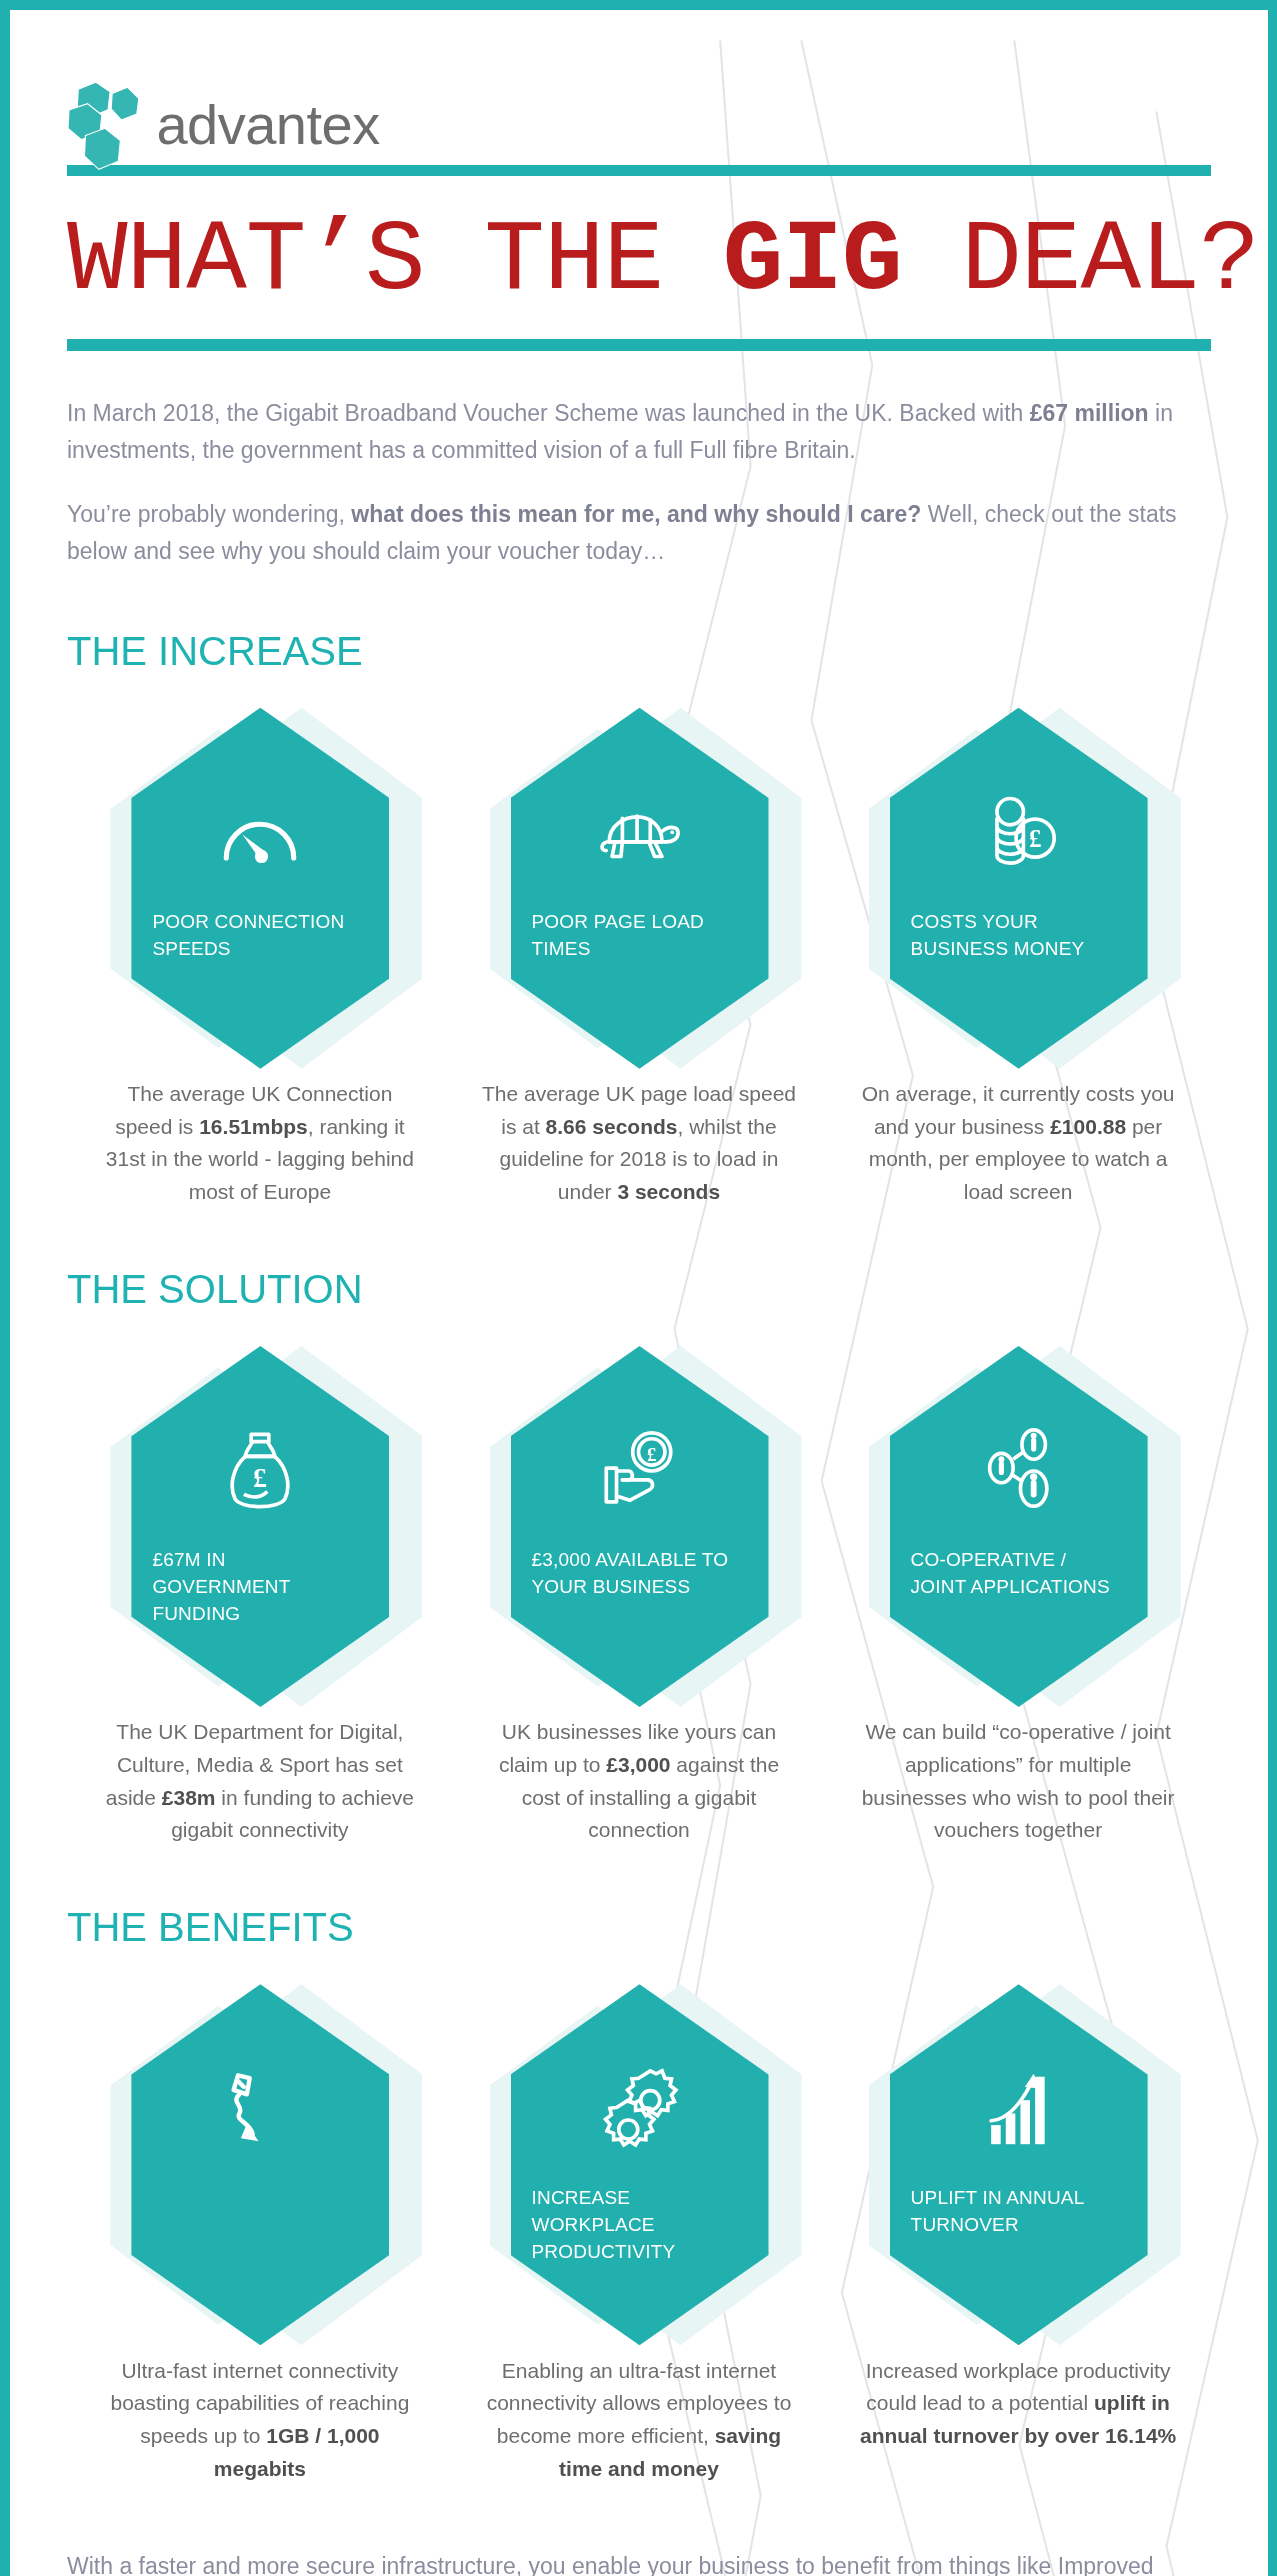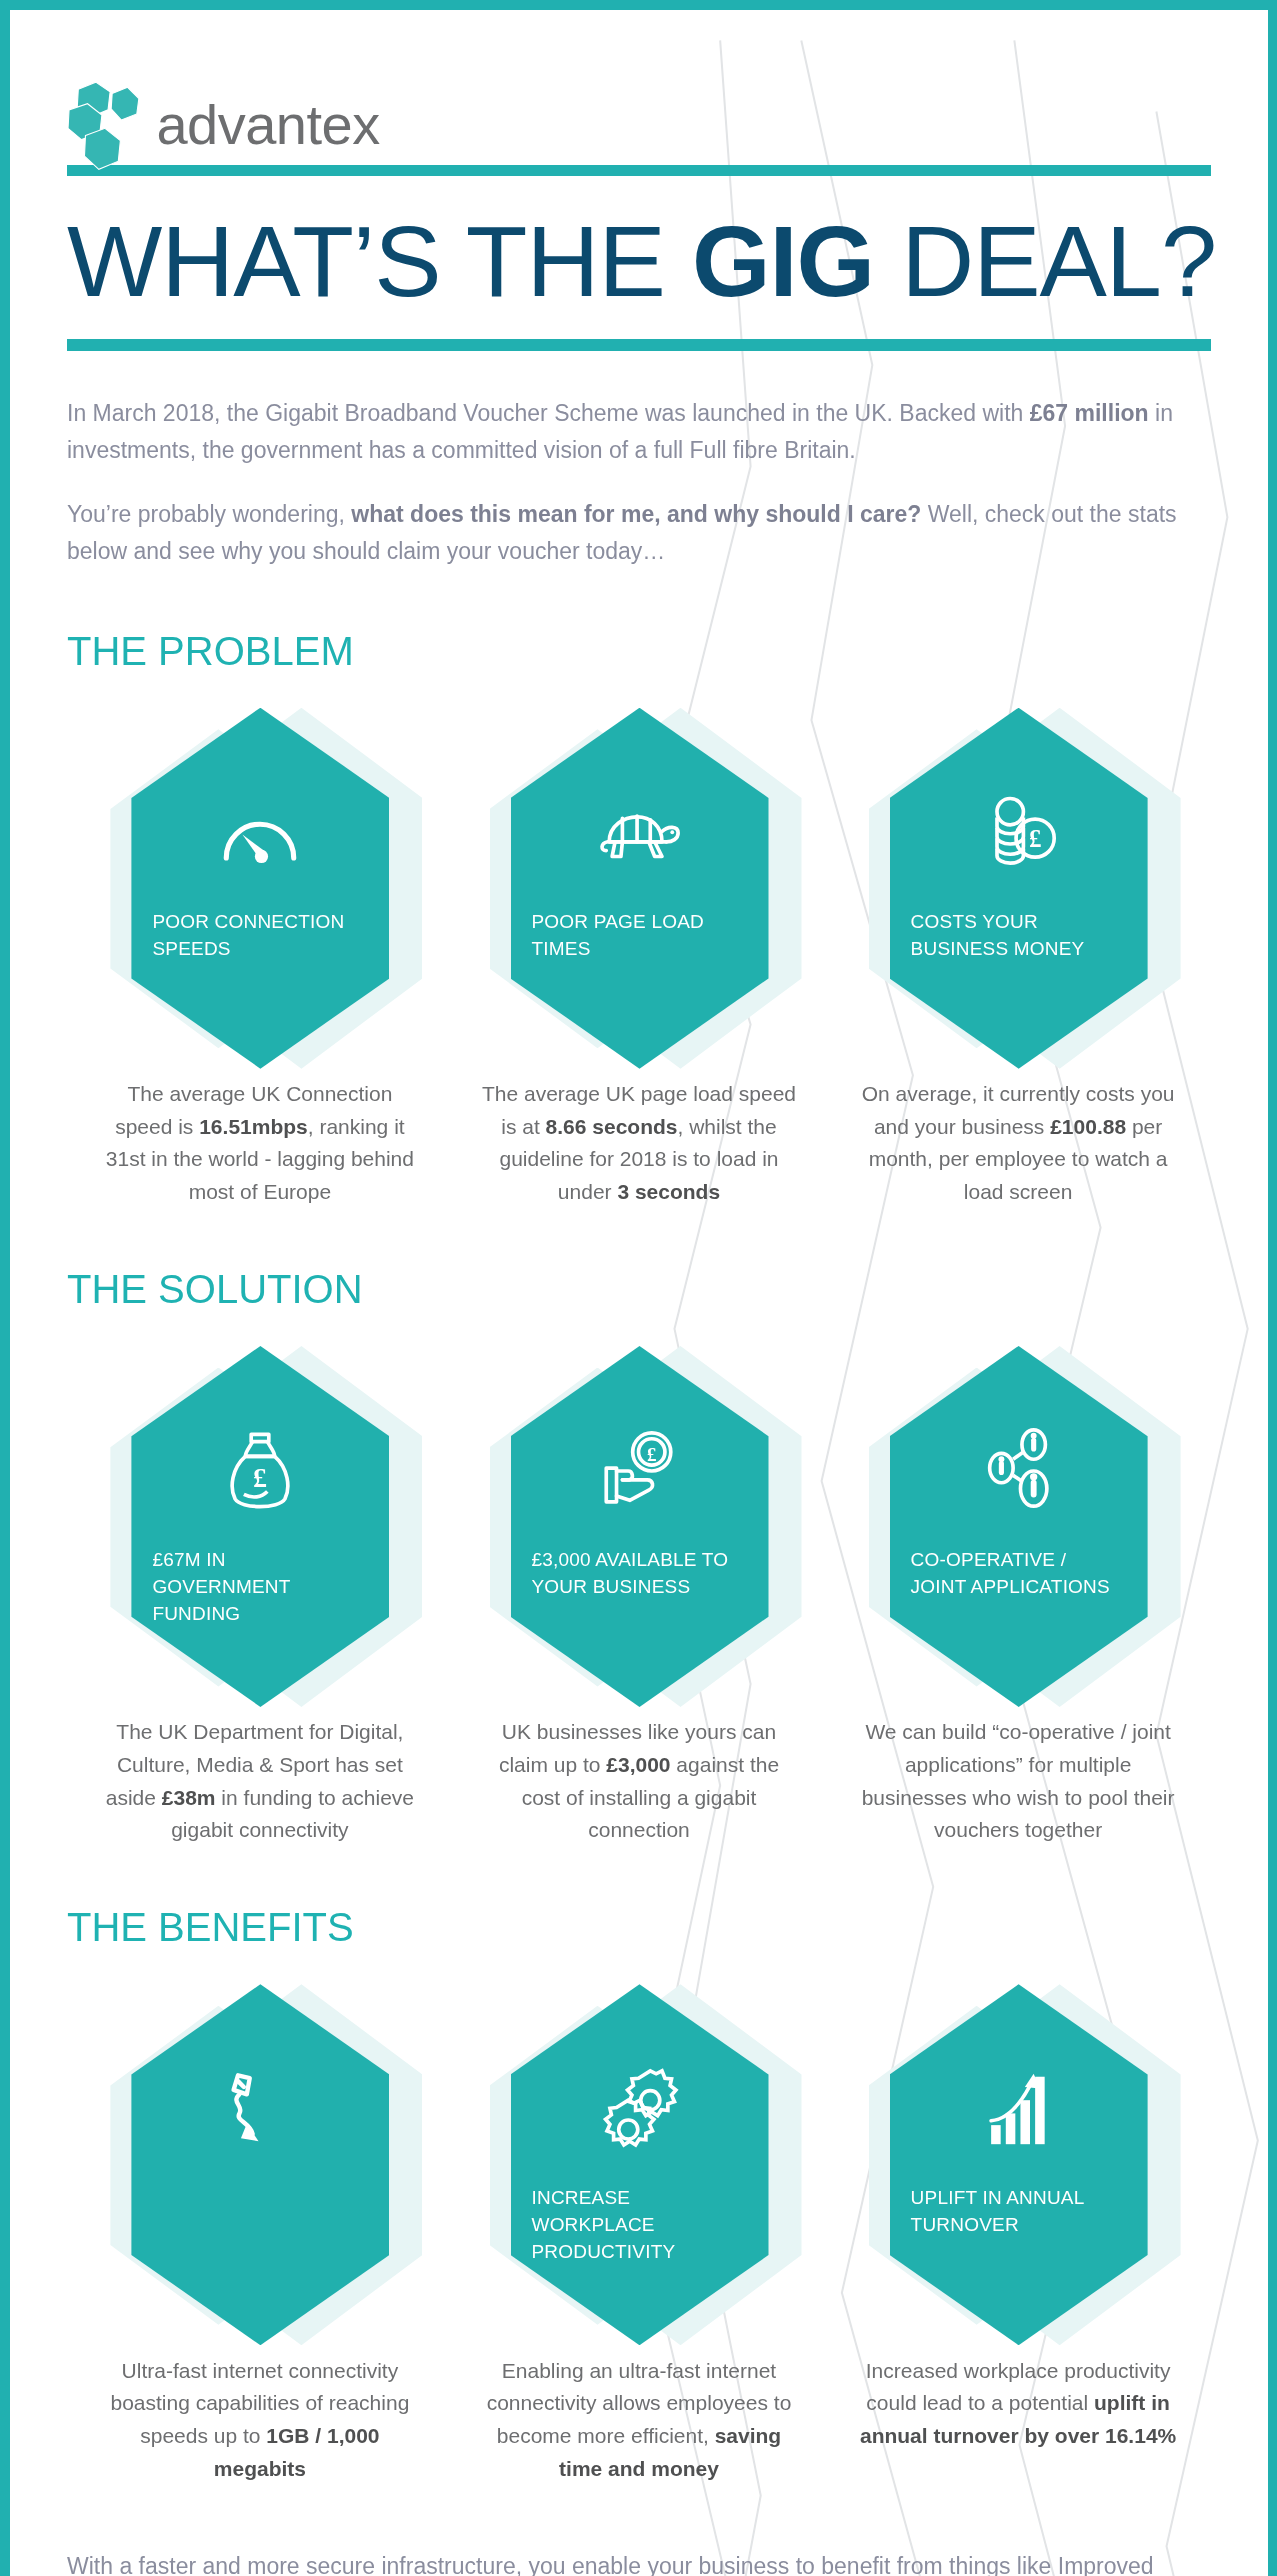--- a/index.html
+++ b/index.html
@@ -53,25 +53,26 @@
 
   
   .rule {
     height: 11.3px;
     background: #21b0b0;
     width: 100%;
   }
   .main-title {
     font-size: 101px;
     line-height: 1.05;
-    color: #0c4a6e;
+    color: #b91c1c;
     letter-spacing: -1px;
     padding: 32px 0 25px 0;
     font-weight: 400;
     white-space: nowrap;
+    font-family: Liberation Mono, monospace;
   }
   .main-title b { font-weight: 700; }
 
   
   .intro {
     color: #8a8d9e;
     font-size: 23px;
     line-height: 1.62;
     max-width: 1113px;
   }
@@ -209,21 +210,21 @@
 
     <div class="rule"></div>
     <h1 class="main-title"><span>WHAT’S THE </span><b>GIG</b><span> DEAL?</span></h1>
     <div class="rule"></div>
 
     <div class="intro" style="margin-top:44px;">
       <p><span>In March 2018, the Gigabit Broadband Voucher Scheme was launched in the UK. Backed with </span><b>£67 million</b><span> in investments, the government has a committed vision of a full Full fibre Britain.</span></p>
       <p><span>You’re probably wondering, </span><b>what does this mean for me, and why should I care?</b><span> Well, check out the stats below and see why you should claim your voucher today…</span></p>
     </div>
 
-    <h2 class="section-heading">THE PROBLEM</h2>
+    <h2 class="section-heading">THE INCREASE</h2>
     <div class="hex-row">
 
       <div class="hex-cell">
         <div class="hex-stack">
           <div class="hex ghost"></div>
           <div class="hex ghost2"></div>
           <div class="hex main">
             <div class="hex-icon">
               <svg viewBox="0 0 120 100">
                 <path d="M14 84 A46 46 0 0 1 106 84" fill="none" stroke="#fff" stroke-width="7" stroke-linecap="round"></path>

